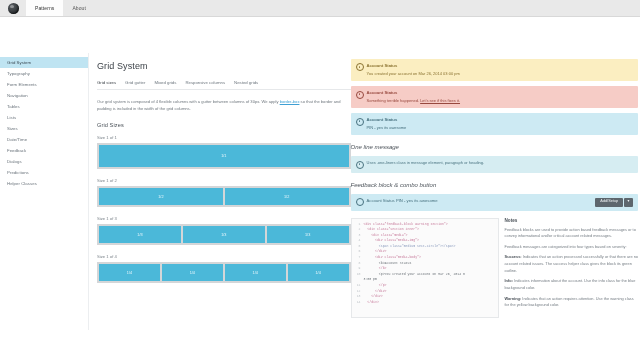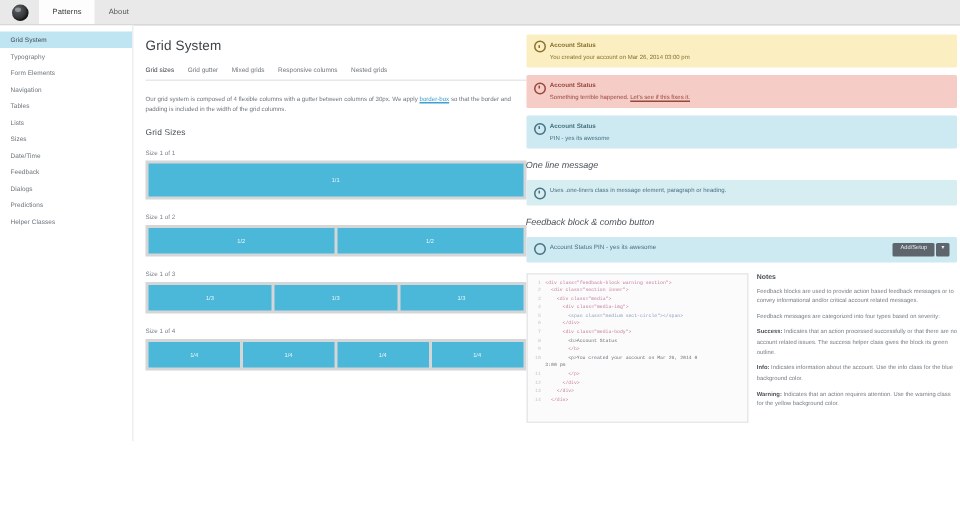--- a/index.html
+++ b/index.html
@@ -27,21 +27,21 @@
     content:"";position:absolute;left:2px;top:2.2px;width:4px;height:3px;
     border-radius:50% 50% 40% 40%;background:rgba(255,255,255,.35);
   }
   .topnav{display:flex;align-items:stretch;}
   .topnav .tab{
     display:flex;align-items:center;padding:0 9px;
     font-size:5px;color:#555;letter-spacing:.1px;
   }
   .topnav .tab.active{background:#fdfdfd;color:#333;}
   
-  .shell{display:flex;height:277px;}
+  .shell{display:flex;height:277px;margin-top:36px;}
   
   .sidebar{
     width:88px;background:#ffffff;border-right:1px solid #eceef0;
     padding-top:4px;flex-shrink:0;
   }
   .side-item{
     height:11px;display:flex;align-items:center;
     padding-left:7px;font-size:4.3px;color:#6a737b;letter-spacing:.05px;
   }
   .side-item.active{background:#bfe4f2;color:#3c4b55;}

